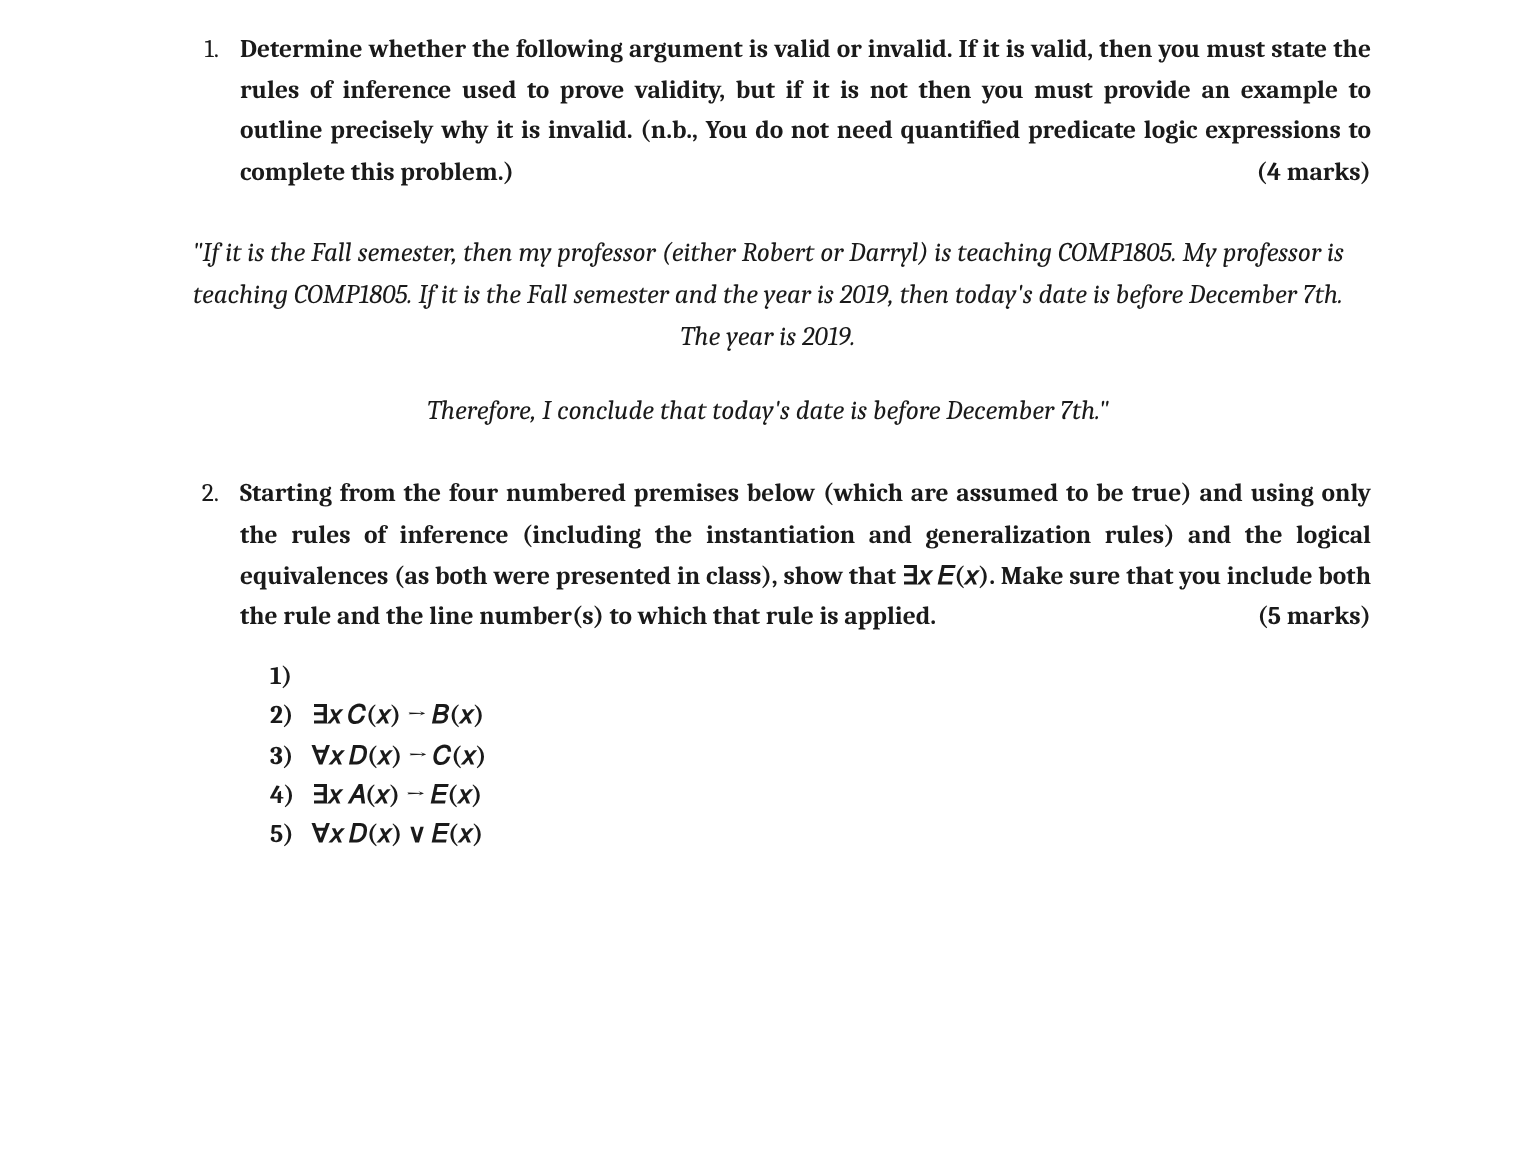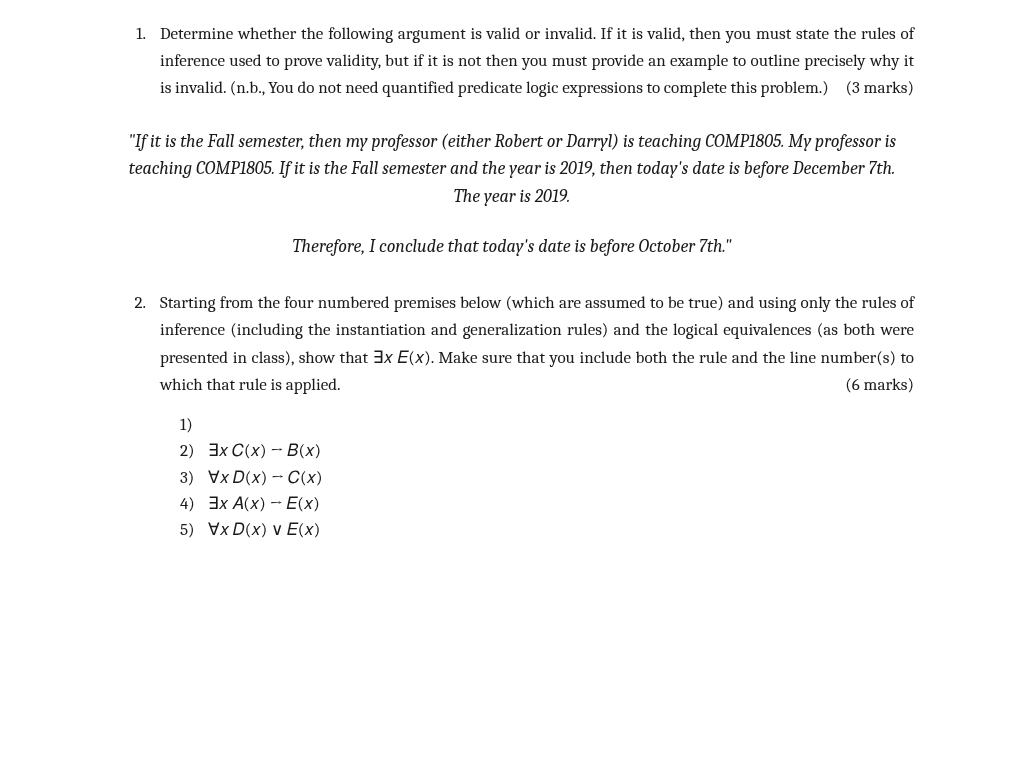--- a/index.html
+++ b/index.html
@@ -28,20 +28,21 @@
       text-align: right;
       padding-right: 14px;
       font-size: 17px;
       line-height: 1.6;
     }
     .q-body {
       flex: 1;
       font-size: 17px;
       line-height: 1.6;
       text-align: justify;
+      font-weight: bold;
     }
     .marks {
       float: right;
     }
     .quote-block {
       margin: 26px 10px 26px 10px;
       font-style: italic;
       font-size: 18px;
       line-height: 1.55;
       text-align: center;
@@ -69,37 +70,37 @@
 </head>
 <body>
 
 <div class="page">
 
   <div class="question">
     <div class="q-row">
       <div class="q-num">1.</div>
       <div class="q-body">
         <span>Determine whether the following argument is valid or invalid. If it is valid, then you must state the rules of inference used to prove validity, but if it is not then you must provide an example to outline precisely why it is invalid. (n.b., You do not need quantified predicate logic expressions to complete this problem.)</span>
-        <span class="marks">(3 marks)</span>
+        <span class="marks">(4 marks)</span>
       </div>
     </div>
 
     <div class="quote-block">
       <div>"If it is the Fall semester, then my professor (either Robert or Darryl) is teaching COMP1805. My professor is teaching COMP1805. If it is the Fall semester and the year is 2019, then today's date is before December 7th. The year is 2019.</div>
       <div class="quote-gap"></div>
-      <div>Therefore, I conclude that today's date is before October 7th."</div>
+      <div>Therefore, I conclude that today's date is before December 7th."</div>
     </div>
   </div>
 
   <div class="question">
     <div class="q-row">
       <div class="q-num">2.</div>
       <div class="q-body">
         <span>Starting from the four numbered premises below (which are assumed to be true) and using only the rules of inference (including the instantiation and generalization rules) and the logical equivalences (as both were presented in class), show that </span><span class="p-expr">∃𝑥 𝐸(𝑥)</span><span>. Make sure that you include both the rule and the line number(s) to which that rule is applied.</span>
-        <span class="marks">(6 marks)</span>
+        <span class="marks">(5 marks)</span>
 
         <div class="premises">
           <div class="premise-row">
             <div class="p-num">1)</div>
           </div>
           <div class="premise-row">
             <div class="p-num">2)</div>
             <div class="p-expr">∃𝑥 𝐶(𝑥) → 𝐵(𝑥)</div>
           </div>
           <div class="premise-row">

